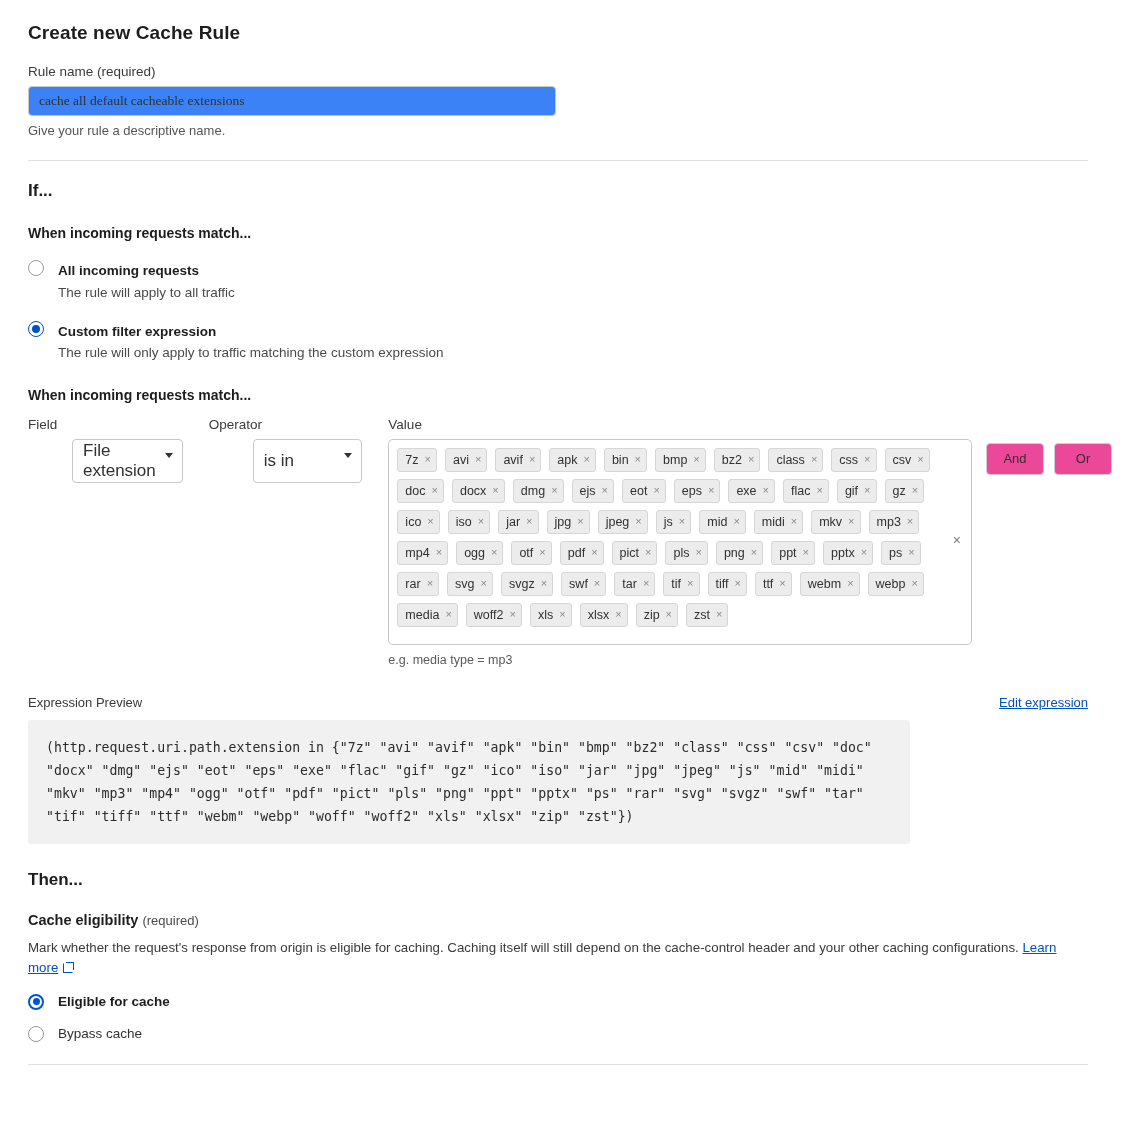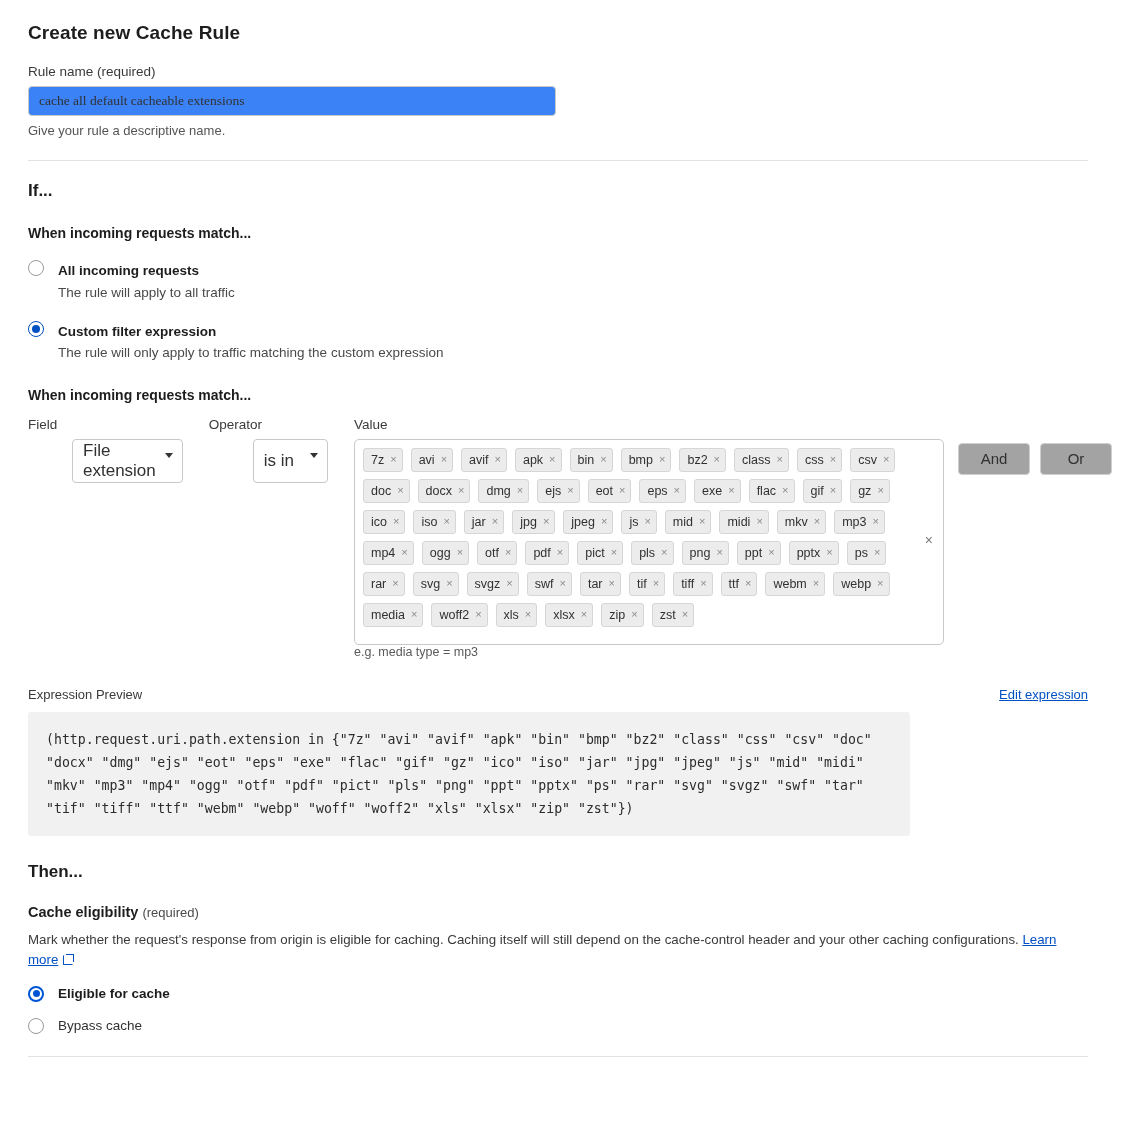--- a/index.html
+++ b/index.html
@@ -147,21 +147,21 @@
     top: 13px;
     width: 0; height: 0;
     border-left: 4.5px solid transparent;
     border-right: 4.5px solid transparent;
     border-top: 5px solid #333;
   }
   .tokenbox {
     border: 1px solid #c8c8c8;
     border-radius: 5px;
     background: #fff;
-    padding: 8px 12px 6px 8px;
+    padding: 8px 0 6px 8px;
     position: relative;
     min-height: 206px;
   }
   .tokens {
     display: flex;
     flex-wrap: wrap;
     gap: 7px 8px;
     width: 568px;
   }
   .token {
@@ -186,28 +186,29 @@
     position: absolute;
     right: 10px;
     top: 92px;
     color: #7a7a7a;
     font-size: 14px;
     cursor: pointer;
   }
   .value-help {
     font-size: 12.5px;
     color: #5a5a5a;
+    margin-top: 8px;
   }
   .logic-btn {
-    width: 72px;
+    width: 58px;
     height: 32px;
     border: 1px solid #cfcfcf;
     border-radius: 4px;
-    background: #a3a3a3;
-    font-size: 15px;
+    background: #ec4899;
+    font-size: 13px;
     color: #313131;
     display: flex;
     align-items: center;
     justify-content: center;
   }
   .preview-head {
     display: flex;
     justify-content: space-between;
     align-items: baseline;
     margin-top: 28px;

